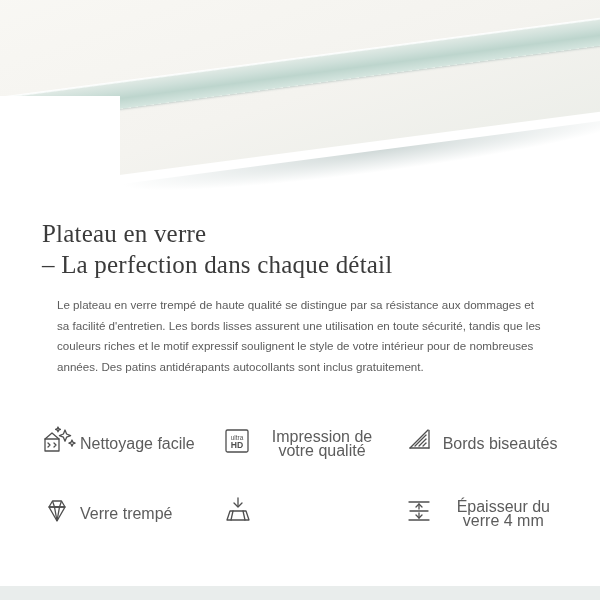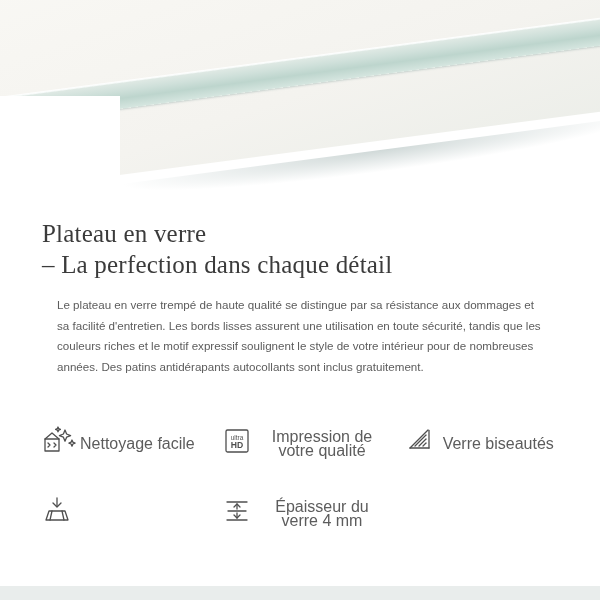--- a/index.html
+++ b/index.html
@@ -228,23 +228,35 @@
       <div class="feature-icon">
         <svg width="44" height="40" viewBox="0 0 44 40" fill="none" stroke="#4f4f4f" stroke-width="1.3" stroke-linecap="round">
           <path d="M12 27 L30 9"></path>
           <path d="M12 27 L31 27"></path>
           <path d="M31 27 L31 9.5"></path>
           <path d="M17 25 L28 14"></path>
           <path d="M21 25 L28 18"></path>
           <path d="M25 25 L28 22"></path>
         </svg>
       </div>
-      <div class="feature-label">Verre biseautés</div>
-    </div>
-
+      <div class="feature-label">Bords biseautés</div>
+    </div>
+
+    <div class="feature">
+      <div class="feature-icon">
+        <svg width="44" height="40" viewBox="0 0 44 40" fill="none" stroke="#4f4f4f" stroke-width="1.3" stroke-linejoin="round">
+          <path d="M14 16 L22 30 L30 16 Z"></path>
+          <path d="M14 16 L17.5 10 L26.5 10 L30 16 Z"></path>
+          <path d="M17.5 10 L19.5 16 L22 30"></path>
+          <path d="M26.5 10 L24.5 16 L22 30"></path>
+          <path d="M19.5 16 L24.5 16"></path>
+        </svg>
+      </div>
+      <div class="feature-label">Verre trempé</div>
+    </div>
 
     <div class="feature">
       <div class="feature-icon">
         <svg width="44" height="40" viewBox="0 0 44 40" fill="none" stroke="#4f4f4f" stroke-width="1.3" stroke-linecap="round" stroke-linejoin="round">
           <path d="M22 7 L22 15"></path>
           <path d="M18 12 L22 16 L26 12"></path>
           <path d="M14 20 L30 20 L33 29 L11 29 Z"></path>
           <path d="M17 20 L15 29"></path>
           <path d="M27 20 L29 29"></path>
         </svg>

